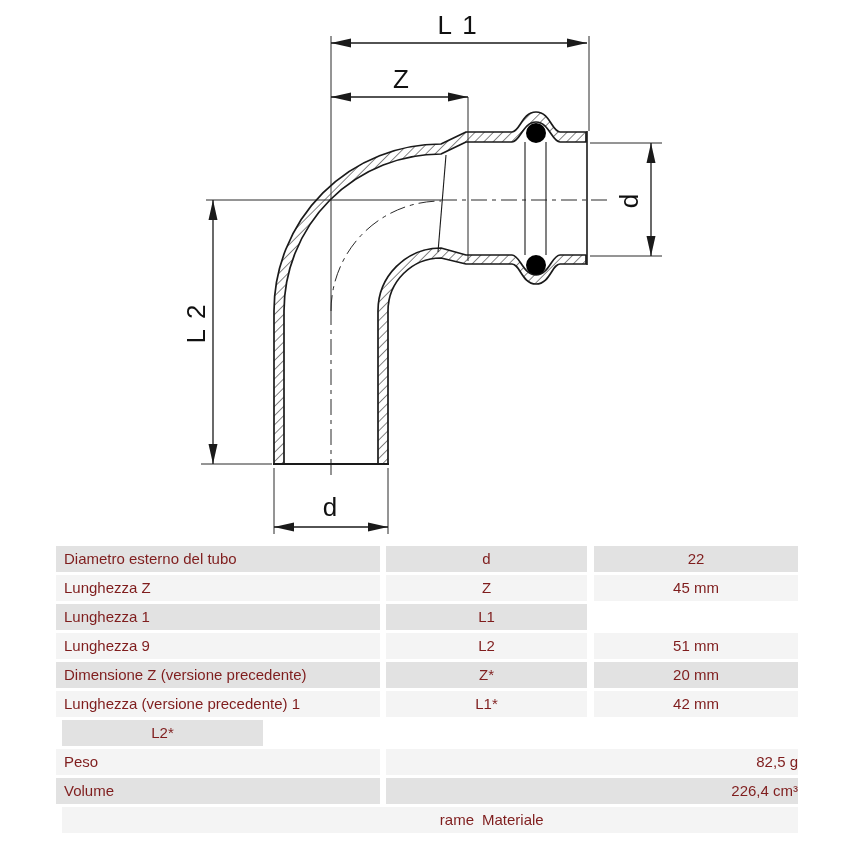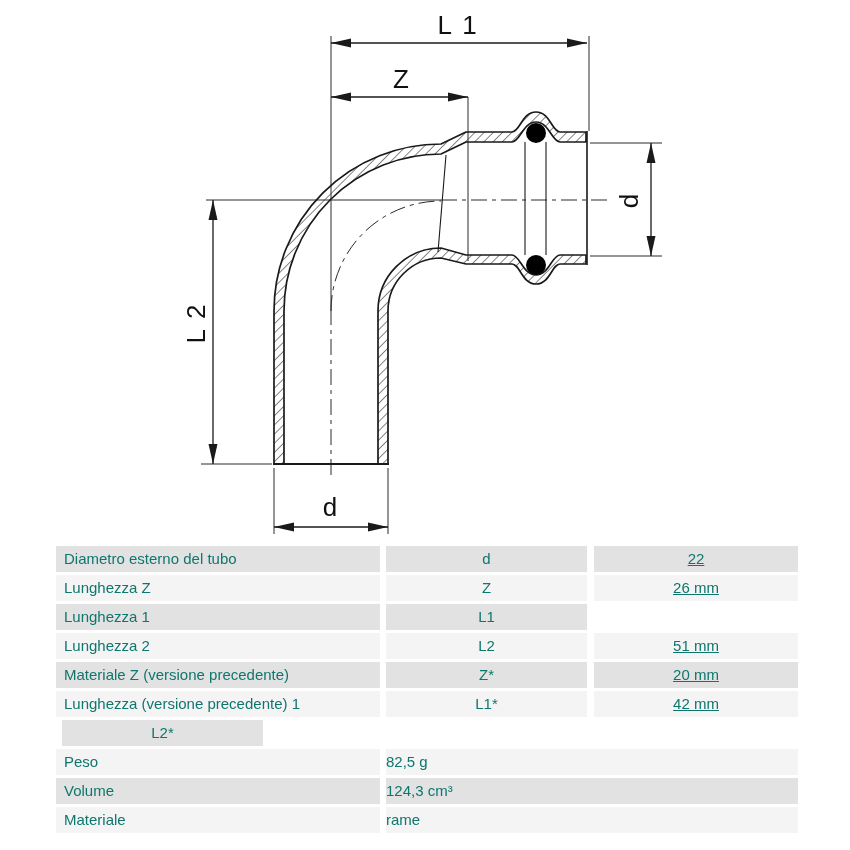--- a/index.html
+++ b/index.html
@@ -3,25 +3,25 @@
 <meta charset="utf-8">
 <style>
   html,body{margin:0;padding:0;background:#ffffff;}
   body{width:850px;height:850px;position:relative;font-family:"Liberation Sans",sans-serif;overflow:hidden;}
   #drawing{position:absolute;left:0;top:0;}
   .dim-text{font-family:"Liberation Sans",sans-serif;font-size:26px;fill:#111;letter-spacing:2px;}
   #spec-table{position:absolute;left:56px;top:546px;width:742px;}
   .t-row{display:flex;height:26px;margin-bottom:3px;}
   .t-row:nth-child(odd) .cell{background:#e2e2e2;}
   .t-row:nth-child(even) .cell{background:#f4f4f4;}
-  .cell{line-height:26px;font-size:15px;color:#0f766e;white-space:nowrap;overflow:hidden;}
+  .cell{line-height:26px;font-size:15px;color:#7f1d1d;white-space:nowrap;overflow:hidden;}
   .c-label{width:316px;padding-left:8px;text-align:left;}
   .c-symbol{width:201px;margin-left:6px;text-align:center;}
-  .c-value{width:204px;margin-left:7px;text-align:center;text-decoration:underline;}
-  .c-merged{width:412px;margin-left:6px;text-align:left;}
+  .c-value{width:204px;margin-left:7px;text-align:center;}
+  .c-merged{width:412px;margin-left:6px;text-align:right;}
 </style>
 </head>
 <body>
 
 <svg id="drawing" width="850" height="545" viewBox="0 0 850 545" xmlns="http://www.w3.org/2000/svg">
   <defs>
     <pattern id="hatch" patternUnits="userSpaceOnUse" width="6.5" height="6.5" patternTransform="rotate(45)">
       <line x1="0" y1="0" x2="0" y2="6.5" stroke="#333" stroke-width="1.2"></line>
     </pattern>
   </defs>
@@ -122,49 +122,49 @@
 
 <div id="spec-table">
   <div class="t-row">
     <div class="cell c-label">Diametro esterno del tubo</div>
     <div class="cell c-symbol">d</div>
     <div class="cell c-value">22</div>
   </div>
   <div class="t-row">
     <div class="cell c-label">Lunghezza Z</div>
     <div class="cell c-symbol">Z</div>
-    <div class="cell c-value">26 mm</div>
+    <div class="cell c-value">45 mm</div>
   </div>
   <div class="t-row">
     <div class="cell c-label">Lunghezza 1</div>
     <div class="cell c-symbol">L1</div>
   </div>
   <div class="t-row">
-    <div class="cell c-label">Lunghezza 2</div>
+    <div class="cell c-label">Lunghezza 9</div>
     <div class="cell c-symbol">L2</div>
     <div class="cell c-value">51 mm</div>
   </div>
   <div class="t-row">
-    <div class="cell c-label">Materiale Z (versione precedente)</div>
+    <div class="cell c-label">Dimensione Z (versione precedente)</div>
     <div class="cell c-symbol">Z*</div>
     <div class="cell c-value">20 mm</div>
   </div>
   <div class="t-row">
     <div class="cell c-label">Lunghezza (versione precedente) 1</div>
     <div class="cell c-symbol">L1*</div>
     <div class="cell c-value">42 mm</div>
   </div>
   <div class="t-row">
     <div class="cell c-symbol">L2*</div>
   </div>
   <div class="t-row">
     <div class="cell c-label">Peso</div>
     <div class="cell c-merged">82,5 g</div>
   </div>
   <div class="t-row">
     <div class="cell c-label">Volume</div>
-    <div class="cell c-merged">124,3 cm³</div>
+    <div class="cell c-merged">226,4 cm³</div>
   </div>
   <div class="t-row">
+    <div class="cell c-merged">rame</div>
     <div class="cell c-label">Materiale</div>
-    <div class="cell c-merged">rame</div>
   </div>
 </div>
 
 </body></html>

